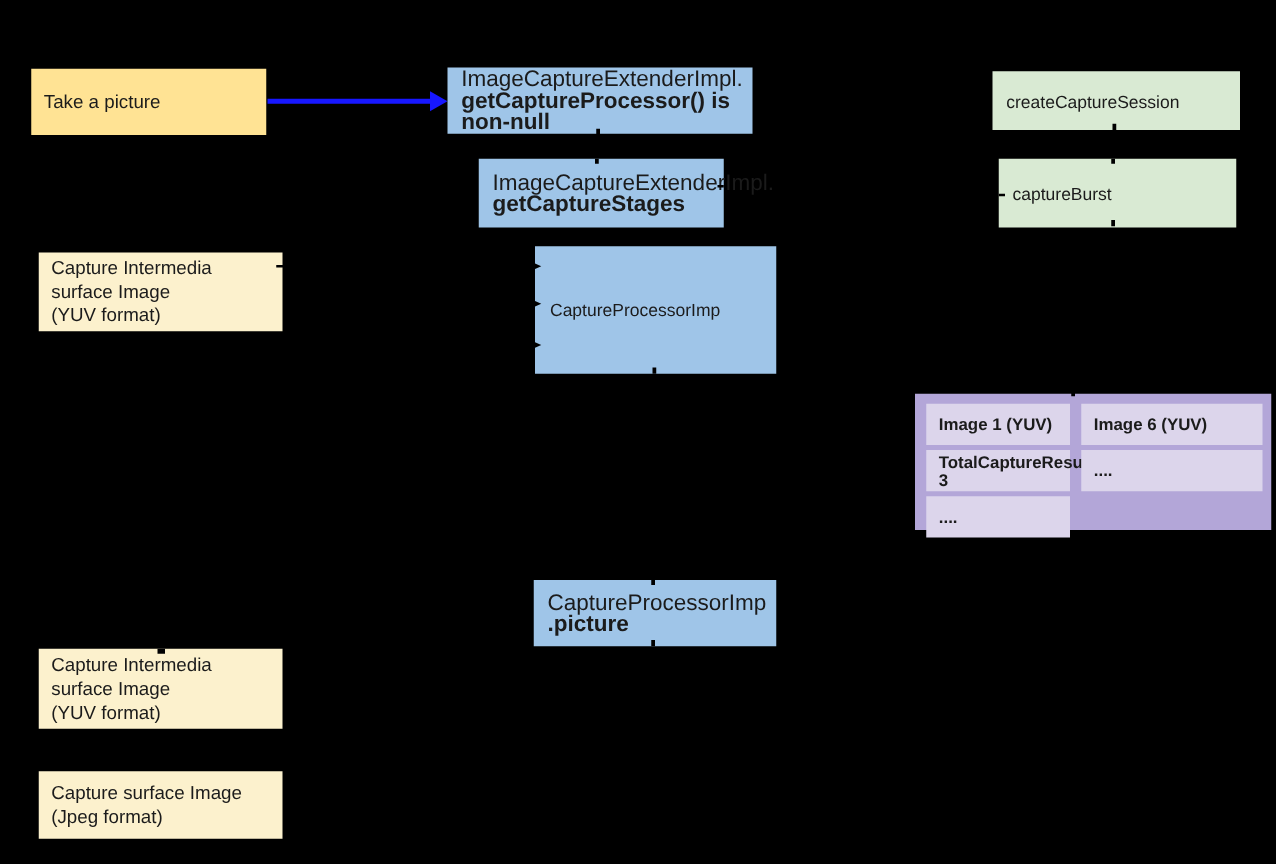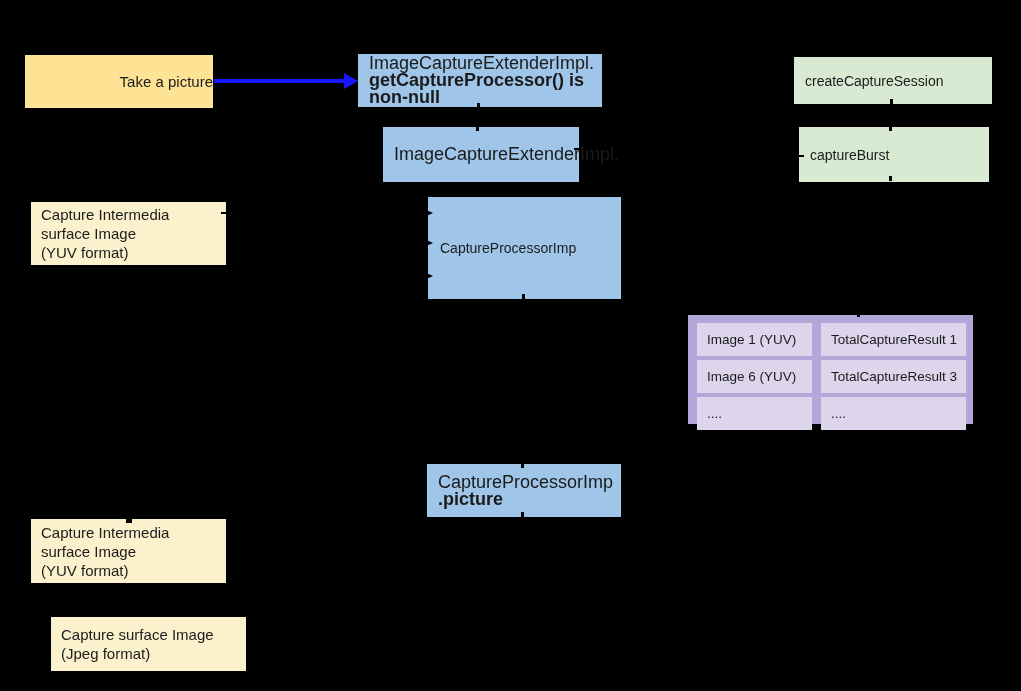--- a/index.html
+++ b/index.html
@@ -19,45 +19,46 @@
   .bold{font-weight:700;}
   
   .arrow-line{position:absolute;background:#1717FF;}
   .arrow-head{position:absolute;width:0;height:0;border-top:8px solid transparent;border-bottom:8px solid transparent;border-left:14px solid #1717FF;}
   
   .in-arrow{position:absolute;width:0;height:0;border-top:4px solid transparent;border-bottom:4px solid transparent;border-left:9px solid #000;}
   
   .stub{position:absolute;background:#000;}
   
   .ptable{
-    position:absolute;left:688px;top:315px;width:285px;height:109px;background:#B3A6D8;
+    position:absolute;left:732px;top:315px;width:285px;height:109px;background:#B3A6D8;
     box-sizing:border-box;padding:8px 7px 12px 9px;
-    display:grid;grid-template-columns:115px 145px;column-gap:9px;row-gap:4px;grid-auto-rows:33px;
+    display:grid;grid-template-columns:115px 145px;column-gap:9px;row-gap:4px;grid-auto-rows:33px;font-weight:bold;
   }
   .pcell{background:#DCD5EB;display:flex;align-items:center;padding-left:10px;font-size:13.5px;box-sizing:border-box;}
 </style>
 </head>
 <body>
 
 <div class="canvas">
 
-  <div class="node warm f15" style="left:25px;top:55px;width:188px;height:53px;align-items:flex-end;">
+  <div class="node warm f15" style="left:25px;top:55px;width:188px;height:53px;">
     <span>Take a picture</span>
   </div>
 
   <div class="arrow-line" style="left:214px;top:79px;width:134px;height:4px;"></div>
   <div class="arrow-head" style="left:344px;top:73px;"></div>
 
   <div class="node blue f13" style="left:358px;top:54px;width:244px;height:53px;">
     <span>ImageCaptureExtenderImpl.</span>
     <span class="bold">getCaptureProcessor() is non-null</span>
   </div>
 
   <div class="node blue f13" style="left:383px;top:127px;width:196px;height:55px;">
     <span>ImageCaptureExtenderImpl.</span>
+    <span class="bold">getCaptureStages</span>
   </div>
 
   <div class="node green f14" style="left:799px;top:127px;width:190px;height:55px;">
     <span>captureBurst</span>
   </div>
 
   <div class="node green f14" style="left:794px;top:57px;width:198px;height:47px;">
     <span>createCaptureSession</span>
   </div>
 
@@ -69,39 +70,38 @@
 
   <div class="node blue f14" style="left:428px;top:197px;width:193px;height:102px;padding-left:12px;">
     <span>CaptureProcessorImp</span>
   </div>
   <div class="in-arrow" style="left:424px;top:209px;"></div>
   <div class="in-arrow" style="left:424px;top:239px;"></div>
   <div class="in-arrow" style="left:424px;top:272px;"></div>
 
   <div class="ptable">
     <div class="pcell">Image 1 (YUV)</div>
-    <div class="pcell">TotalCaptureResult 1</div>
     <div class="pcell">Image 6 (YUV)</div>
     <div class="pcell">TotalCaptureResult 3</div>
     <div class="pcell">....</div>
     <div class="pcell">....</div>
   </div>
 
   <div class="node blue f13" style="left:427px;top:464px;width:194px;height:53px;">
     <span>CaptureProcessorImp</span>
     <span class="bold">.picture</span>
   </div>
 
   <div class="node cream f15" style="left:31px;top:519px;width:195px;height:64px;">
     <span class="multiline">Capture Intermedia
 surface Image
 (YUV format)</span>
   </div>
 
-  <div class="node cream f15" style="left:31px;top:617px;width:195px;height:54px;margin-left:20px;">
+  <div class="node cream f15" style="left:31px;top:617px;width:195px;height:54px;">
     <span class="multiline">Capture surface Image
 (Jpeg format)</span>
   </div>
 
   <div class="stub" style="left:477px;top:103px;width:3px;height:5px;"></div>
   <div class="stub" style="left:476px;top:127px;width:3px;height:4px;"></div>
   <div class="stub" style="left:574px;top:148px;width:5px;height:2px;"></div>
   <div class="stub" style="left:221px;top:212px;width:6px;height:2px;"></div>
   <div class="stub" style="left:522px;top:294px;width:3px;height:5px;"></div>
   <div class="stub" style="left:521px;top:464px;width:3px;height:4px;"></div>

